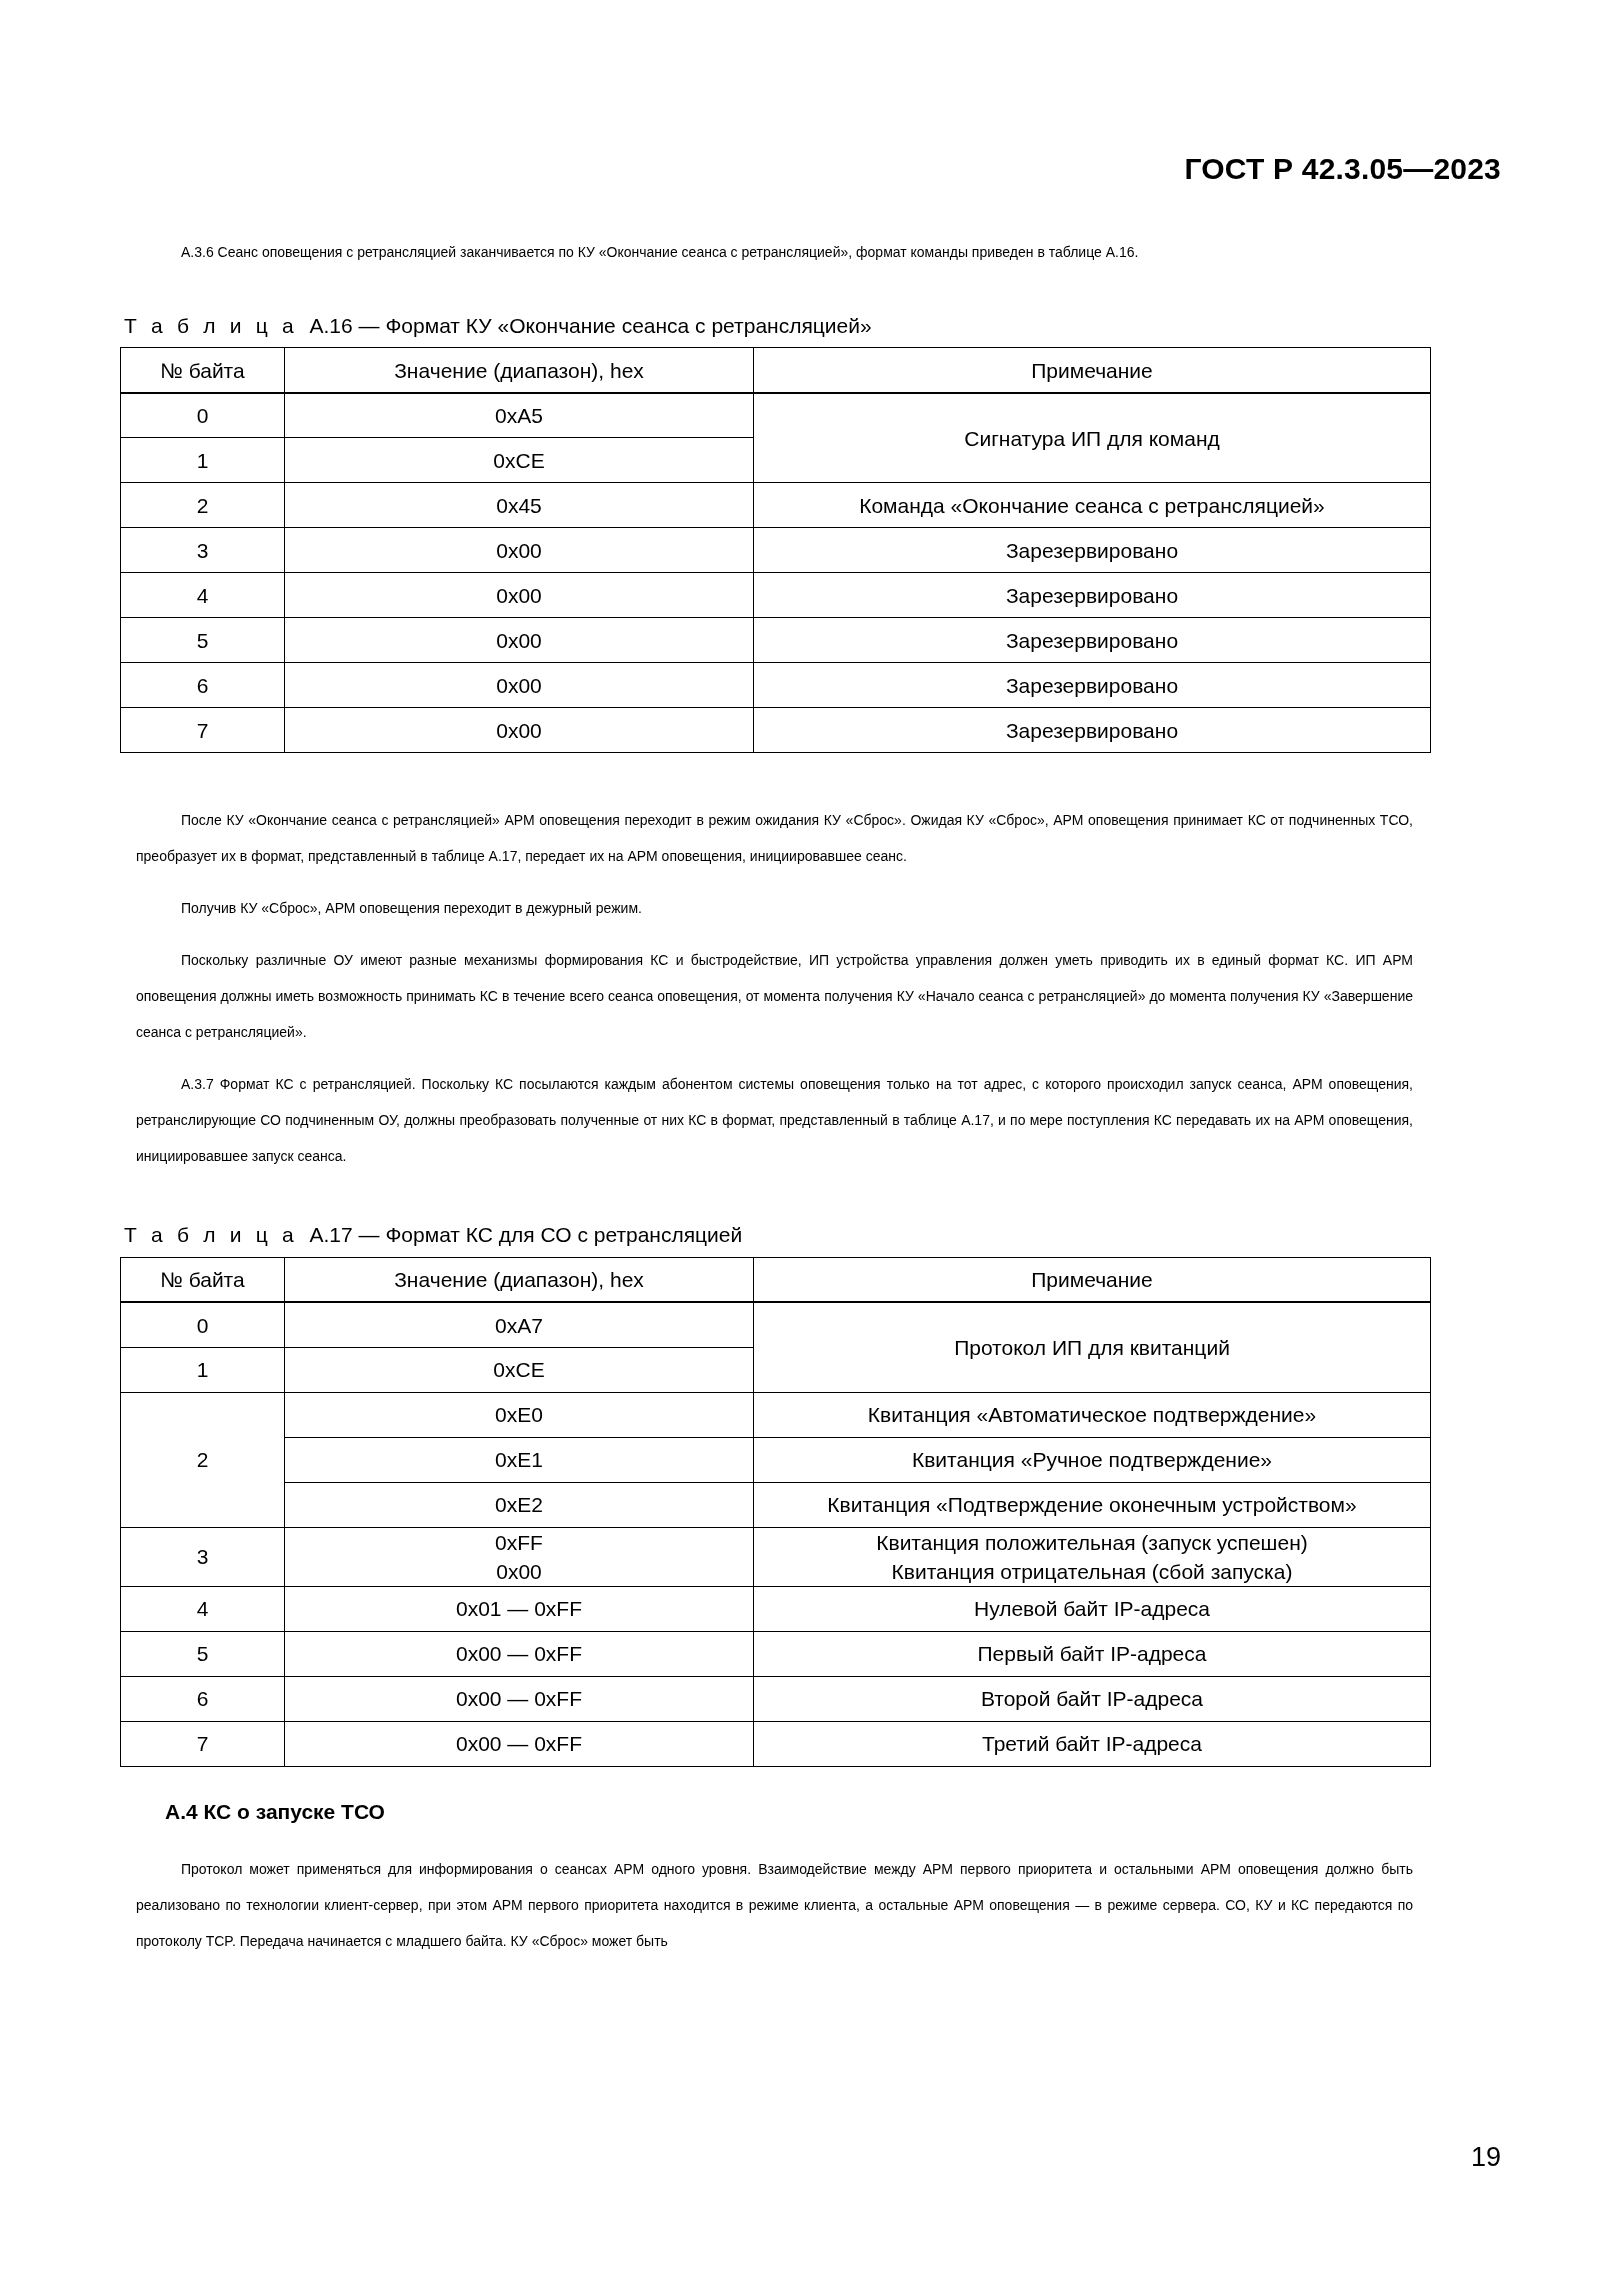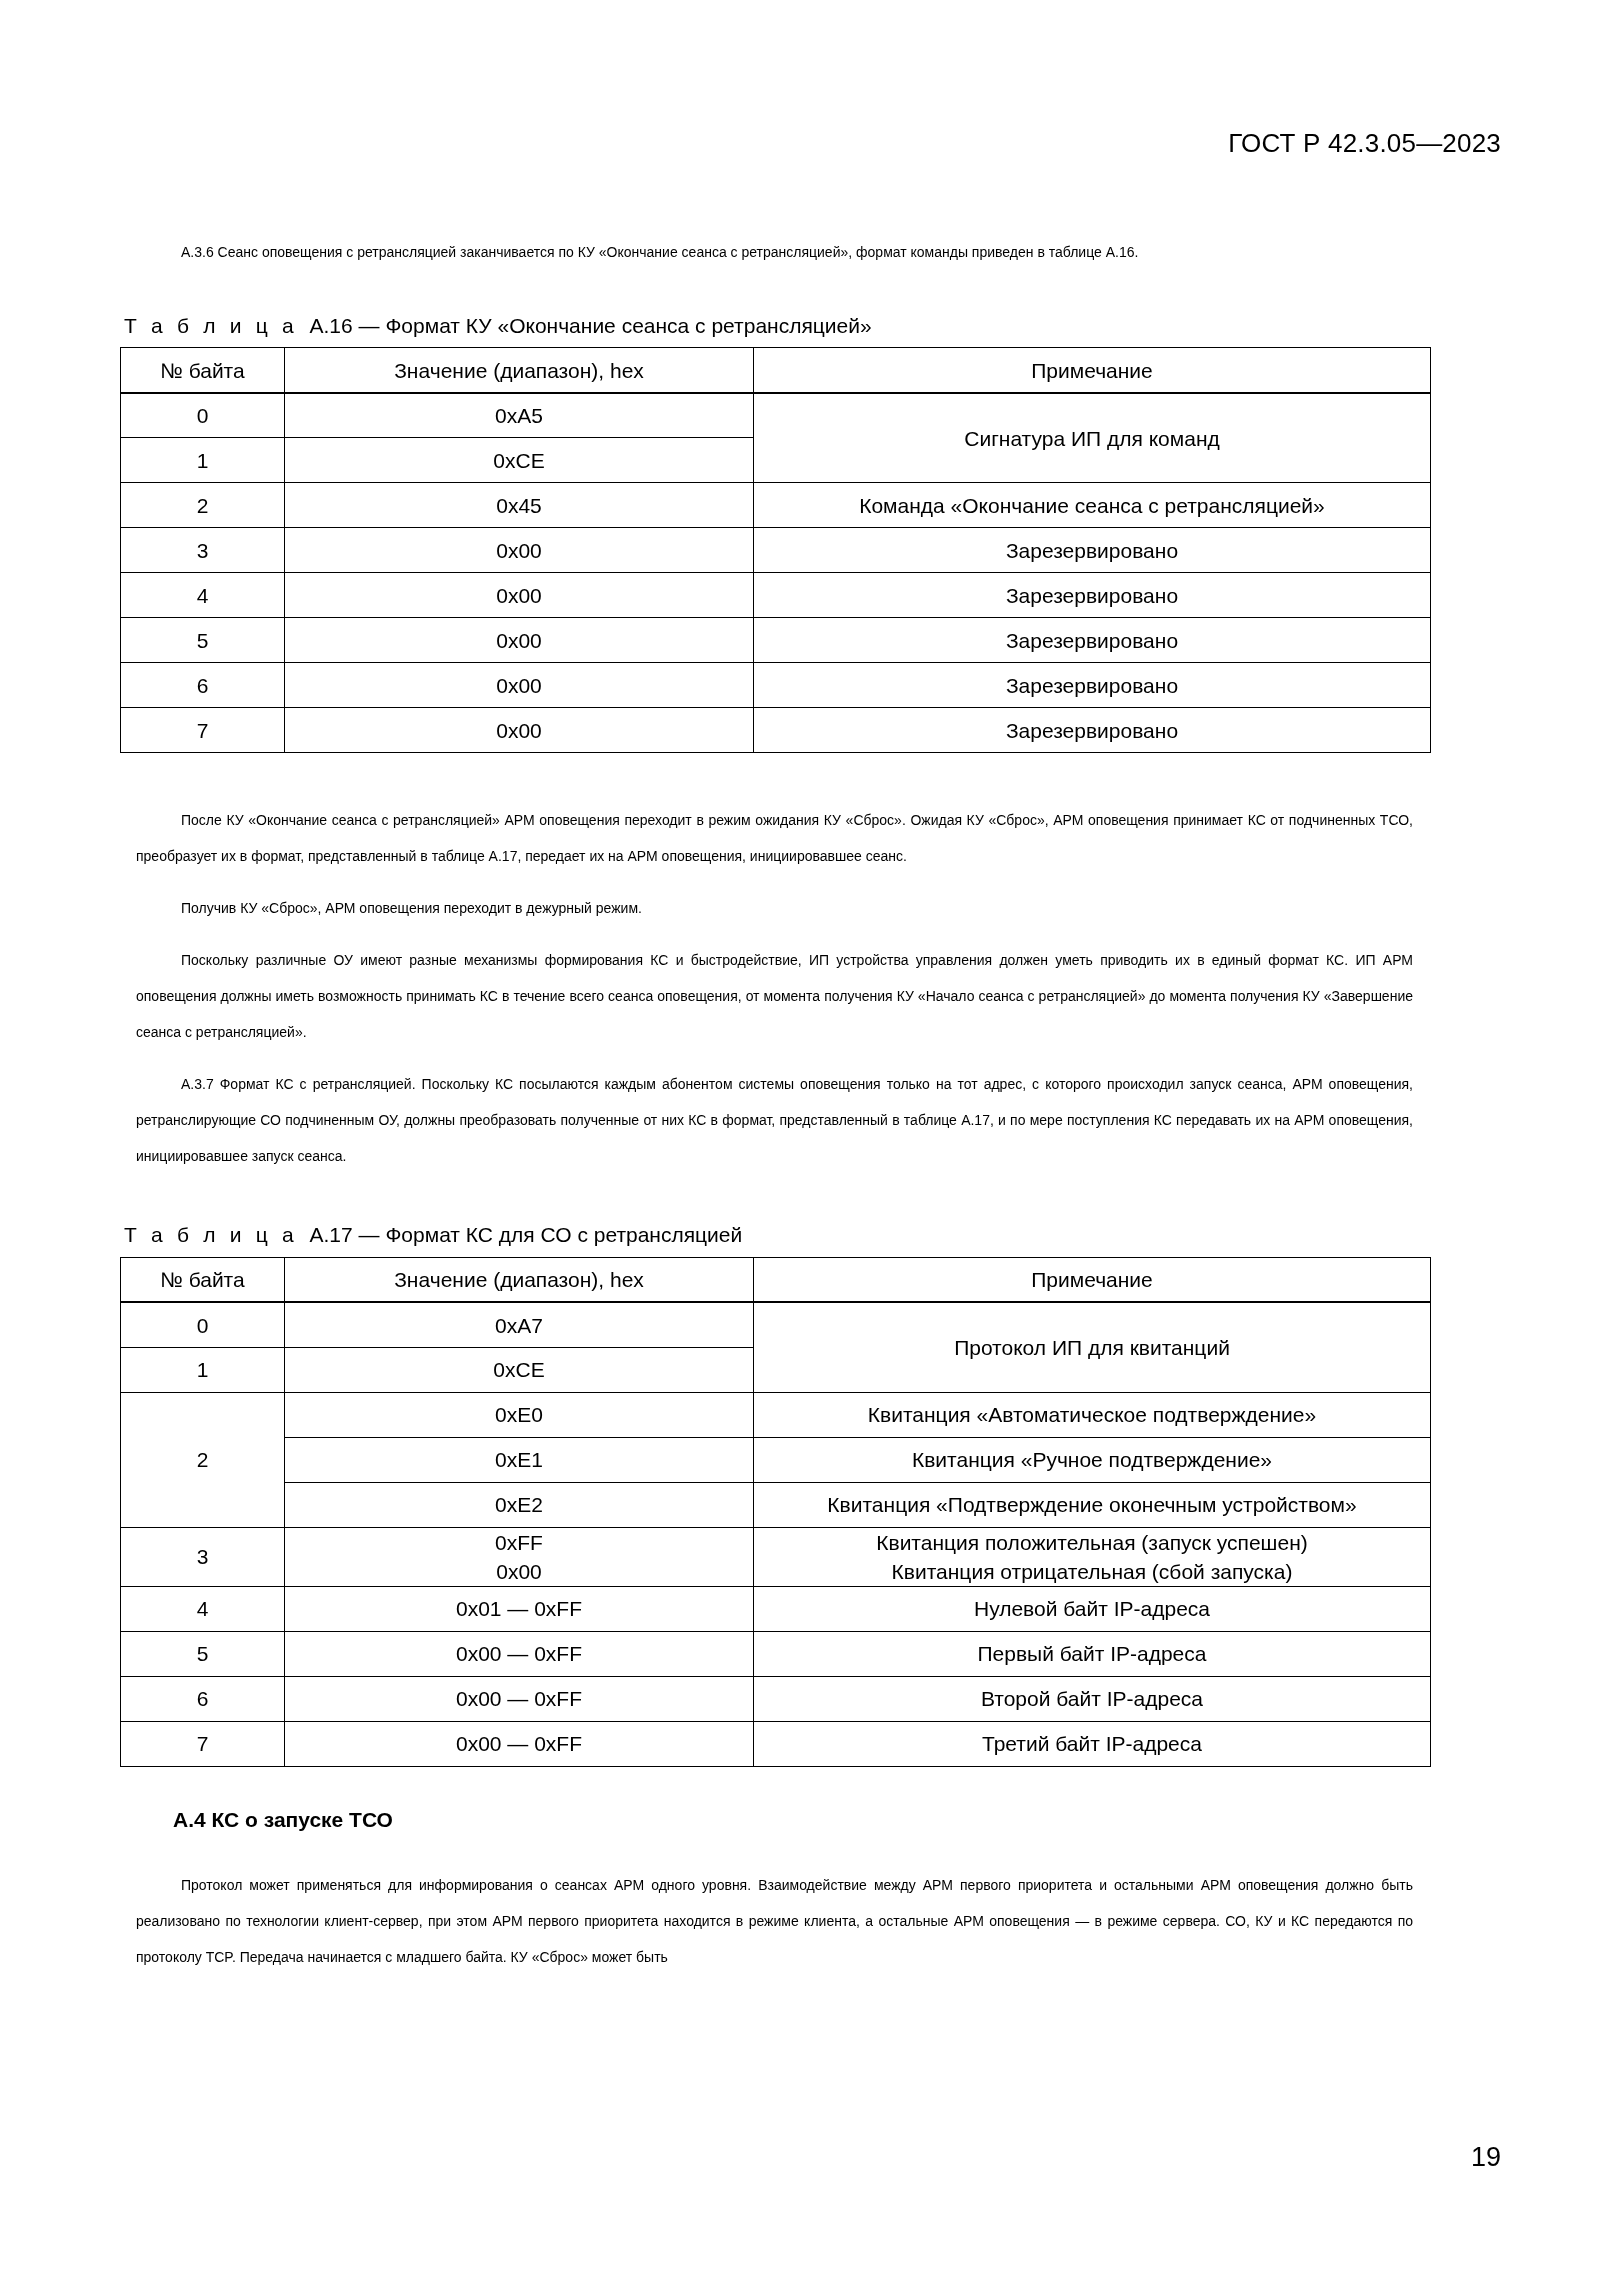--- a/index.html
+++ b/index.html
@@ -16,24 +16,24 @@
   .page {
     position: relative;
     width: 1621px;
     height: 2293px;
     padding: 0;
   }
 
   
   .doc-header {
     position: absolute;
-    top: 128px;
+    top: 152px;
     right: 120px;
-    font-size: 26px;
-    font-weight: normal;
+    font-size: 30px;
+    font-weight: bold;
     letter-spacing: 0.2px;
     white-space: nowrap;
   }
 
   
   .content {
     position: absolute;
     top: 218px;
     left: 120px;
     width: 1309px;
@@ -84,21 +84,21 @@
     height: 45px;
     border-bottom-width: 2.5px;
   }
   table.gost tbody td { height: 45px; }
   td.two-line { line-height: 30px; padding-top: 4.9px; padding-bottom: 4.9px; }
 
   
   .sec-heading {
     font-size: 21px;
     font-weight: bold;
-    margin: 8px;
+    margin: 0;
     text-indent: 45px;
     line-height: 31px;
   }
 
   .page-number {
     position: absolute;
     right: 120px;
     bottom: 120px;
     font-size: 27px;
   }

